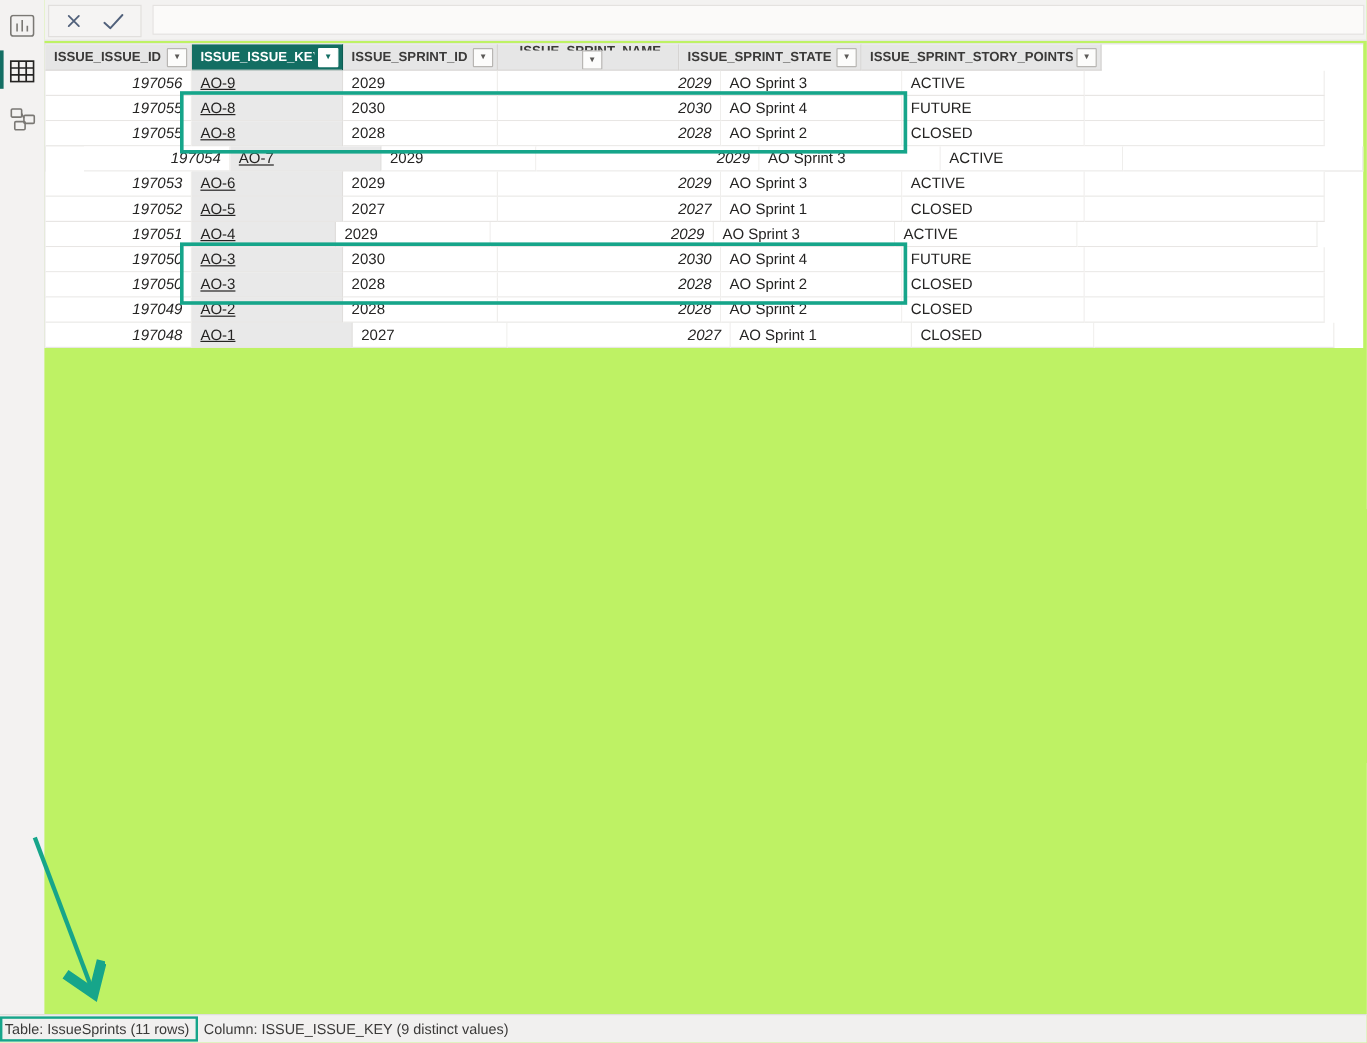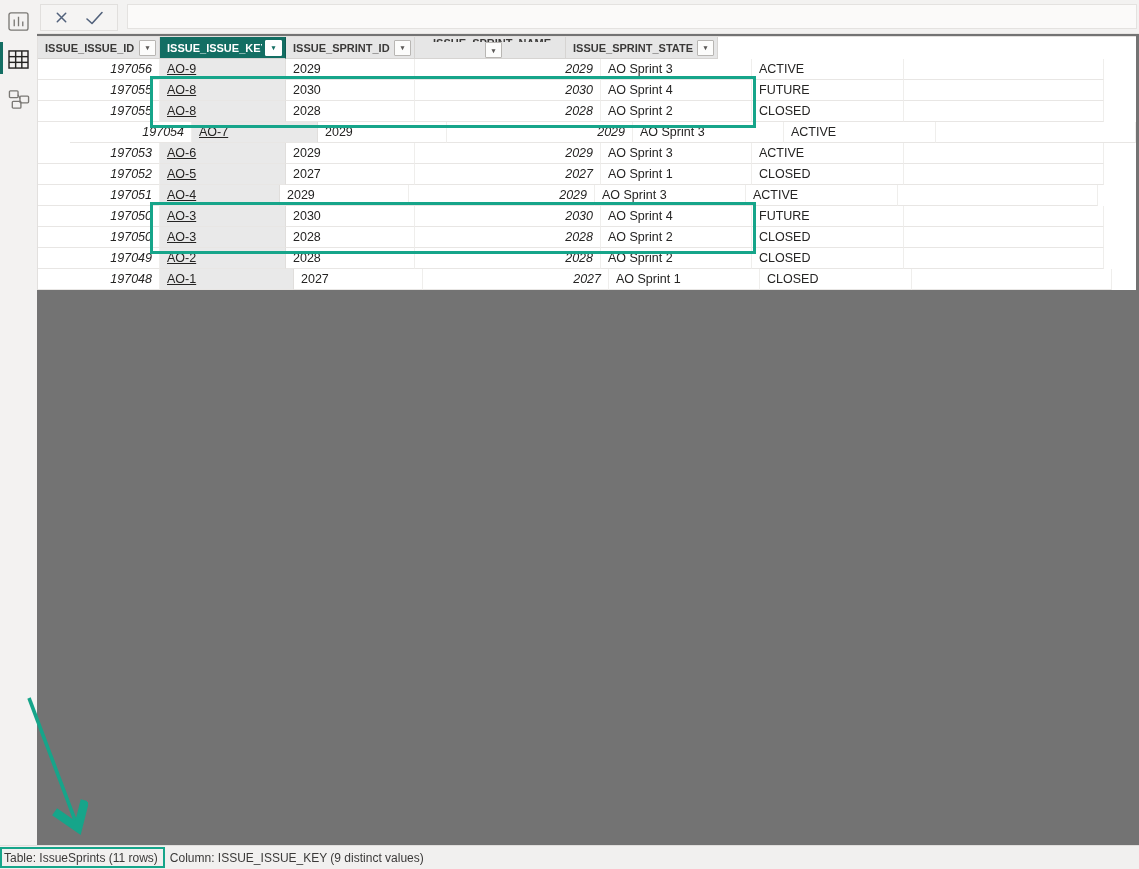--- a/index.html
+++ b/index.html
@@ -1,17 +1,17 @@
 <!DOCTYPE html>
 <html><head>
 <meta charset="utf-8">
 <style>
   html,body{margin:0;padding:0;}
   body{font-family:"Liberation Sans",sans-serif;background:#fff;}
-  .app{position:relative;width:1139px;height:869px;background:#737373;overflow:hidden;}
+  .app{position:relative;width:1139px;height:869px;background:#bef264;overflow:hidden;}
 
   
   .topbar{position:absolute;left:37px;top:0;right:0;height:33px;background:#f3f2f1;border-bottom:1px solid #e7e5e3;}
   .fxbtns{position:absolute;left:3px;top:4px;width:76px;height:25px;border:1px solid #e1dfdd;background:#f5f4f3;display:flex;align-items:center;justify-content:space-evenly;}
   .fxbtn{border:none;background:transparent;padding:2px 4px;cursor:pointer;display:flex;align-items:center;}
   .fxinput{position:absolute;left:90px;top:4px;right:2px;height:23px;background:#fbfaf9;border:1px solid #e4e2e0;font-size:12px;color:#252423;padding:0 6px;font-family:"Liberation Mono","DejaVu Sans Mono",monospace;}
 
   
   .sidebar{position:absolute;left:0;top:0;width:37px;bottom:24px;background:#f3f2f1;}
   .side-btn{position:absolute;left:0;width:37px;height:30px;display:flex;align-items:center;justify-content:center;cursor:pointer;background:transparent;border:none;}
@@ -105,20 +105,24 @@
           <span class="dd">▾</span>
         </div>
         <div class="hcell" style="width: 151px; flex-direction: column;">
           <span class="hlabel">ISSUE_SPRINT_NAME</span>
           <span class="dd">▾</span>
         </div>
         <div class="hcell" style="width: 152px;">
           <span class="hlabel">ISSUE_SPRINT_STATE</span>
           <span class="dd">▾</span>
         </div>
+        <div class="hcell" style="width: 200px;">
+          <span class="hlabel">ISSUE_SPRINT_STORY_POINTS</span>
+          <span class="dd">▾</span>
+        </div>
       </div>
       <div class="row">
         <div class="cell num" style="width: 122px;">197056</div>
         <div class="cell selcol" style="width: 126px;">AO-9</div>
         <div class="cell" style="width: 129px;">2029</div>
         <div class="cell num" style="width: 186px;">2029</div>
         <div class="cell" style="width: 151px;">AO Sprint 3</div>
         <div class="cell" style="width: 152px;">ACTIVE</div>
         <div class="cell" style="width: 200px;"></div>
       </div>

